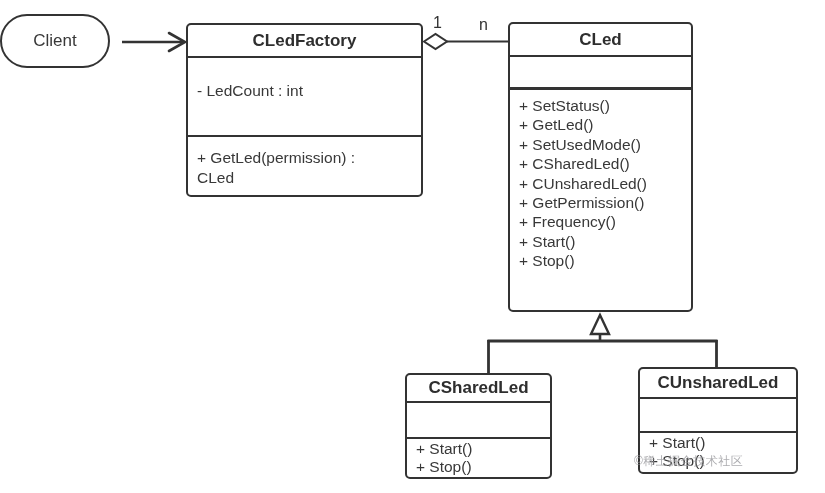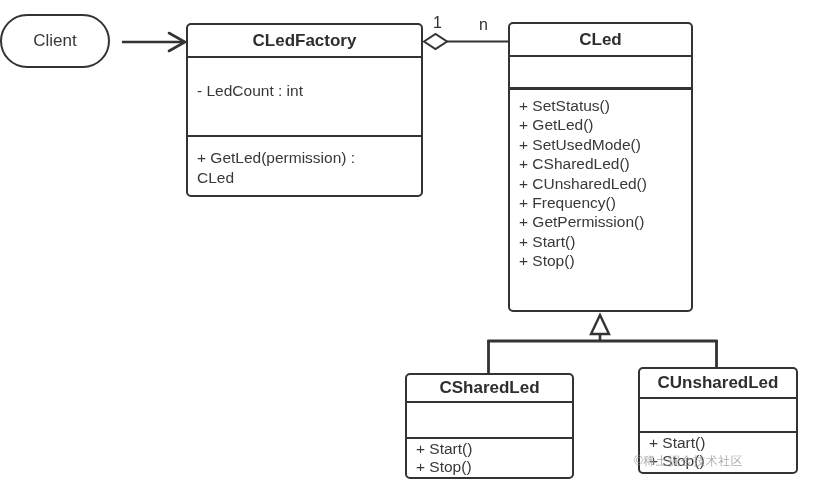--- a/index.html
+++ b/index.html
@@ -62,21 +62,21 @@
   #cls-factory .cls-attrs .member.wrap { padding-left: 4px; }
   #cls-factory .cls-methods { padding-top: 11px; }
   #cls-factory .cls-methods .member { line-height: 20px; }
   
   #cls-cled { left: 508px; top: 22px; width: 185px; height: 290px; }
   #cls-cled .cls-title   { height: 31px; }
   #cls-cled .cls-attrs   { height: 33px; border-bottom-width: 3px; }
   #cls-cled .cls-methods { padding-top: 6px; }
   #cls-cled .cls-methods .member { line-height: 19.4px; }
   
-  #cls-shared { left: 405px; top: 373px; width: 169px; height: 106px; }
+  #cls-shared { left: 405px; top: 373px; width: 147px; height: 106px; }
   #cls-shared .cls-title   { height: 26px; }
   #cls-shared .cls-attrs   { height: 35.5px; }
   #cls-shared .cls-methods { padding-top: 1px; }
   #cls-shared .cls-methods .member { line-height: 18.5px; }
   
   #cls-unshared { left: 638px; top: 367px; width: 160px; height: 107px; }
   #cls-unshared .cls-title   { height: 28px; }
   #cls-unshared .cls-attrs   { height: 33.5px; }
   #cls-unshared .cls-methods { padding-top: 1px; }
   #cls-unshared .cls-methods .member { line-height: 18.5px; }
@@ -157,22 +157,22 @@
 
   <div class="uml-class" id="cls-cled">
     <div class="cls-title">CLed</div>
     <div class="cls-attrs"></div>
     <div class="cls-methods">
       <div class="member">+ SetStatus()</div>
       <div class="member">+ GetLed()</div>
       <div class="member">+ SetUsedMode()</div>
       <div class="member">+ CSharedLed()</div>
       <div class="member">+ CUnsharedLed()</div>
+      <div class="member">+ GetPermission()</div>
       <div class="member">+ Frequency()</div>
-      <div class="member">+ GetPermission()</div>
       <div class="member">+ Start()</div>
       <div class="member">+ Stop()</div>
     </div>
   </div>
 
   <div class="uml-class" id="cls-shared">
     <div class="cls-title">CSharedLed</div>
     <div class="cls-attrs"></div>
     <div class="cls-methods">
       <div class="member">+ Start()</div>

